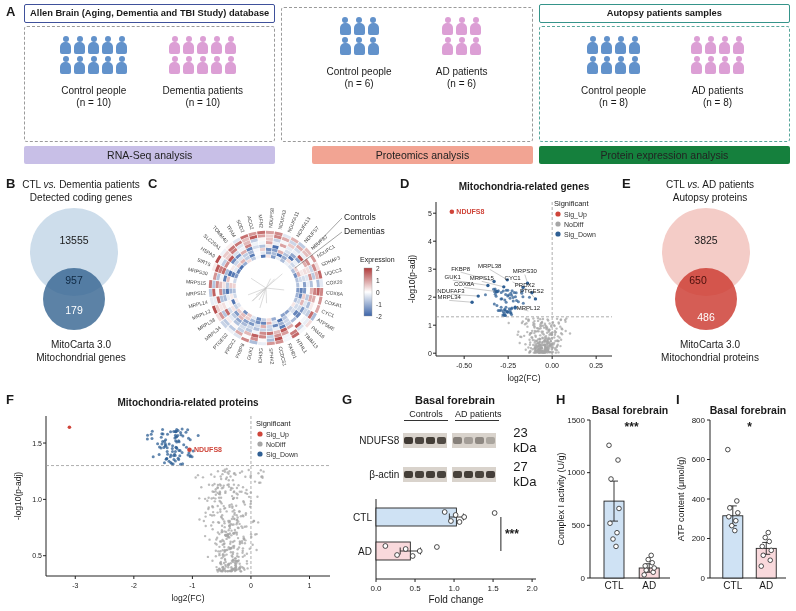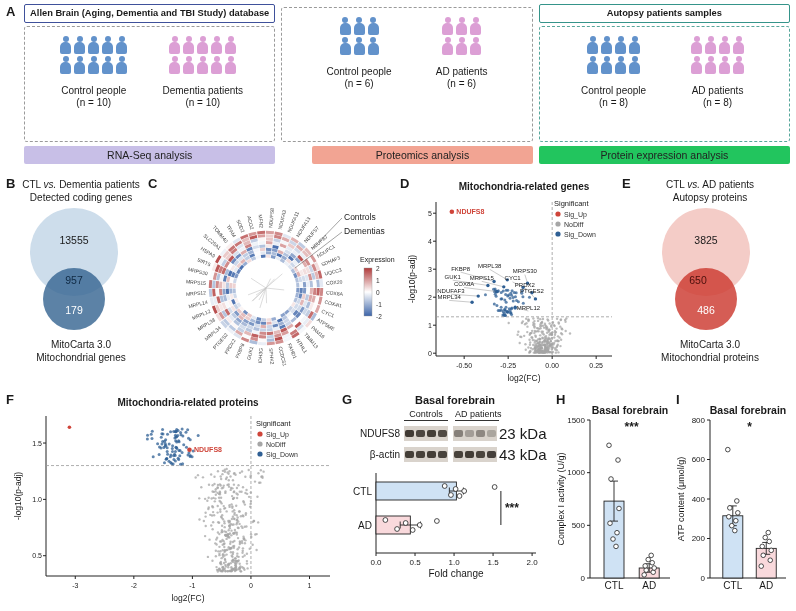--- a/index.html
+++ b/index.html
@@ -40,21 +40,21 @@
   .panel-g{left:342px;top:392px;width:212px;height:215px}
   .gtitle{font-weight:700;font-size:11px;margin:2px 0 3px 38px;width:150px;text-align:center}
   .blot-head{display:flex;margin-left:62px;gap:7px}
   .bh{width:44px;font-size:9px;text-align:center;border-bottom:1px solid #333;padding-bottom:1px;white-space:nowrap}
   .blot-row{display:flex;align-items:center;margin:4px 0 0 12px}
   .bl-name{width:50px;font-size:10px;text-align:right;padding-right:4px}
   .bl-strip{display:flex}
   .lane{width:11px;height:15px;background:#d9d3cc;display:flex;align-items:center;justify-content:center}
   .lane.gap{margin-left:5px}
   .band{width:9px;height:7px;background:#332d27;border-radius:2px;display:block}
-  .bl-kda{font-size:15px;padding-left:2px}
+  .bl-kda{font-size:13px;padding-left:17px}
   .panel-g svg{margin:4px 0 0 4px}
   
   .panel-h{left:556px;top:392px;width:118px;height:215px}
   .panel-i{left:676px;top:392px;width:114px;height:215px}
   .panel-h svg,.panel-i svg{position:absolute;left:0;top:14px}
 </style>
 </head>
 <body>
 
 <div class="fig">
@@ -157,21 +157,21 @@
                 <span class="person" style="--pc: #dc9fd5;"></span>
                 <span class="person" style="--pc: #dc9fd5;"></span>
                 <span class="person" style="--pc: #dc9fd5;"></span>
                 <span class="person" style="--pc: #dc9fd5;"></span>
                 <span class="person" style="--pc: #dc9fd5;"></span>
               </div>
             <div class="cohort-label">AD patients</div>
             <div class="cohort-n">(n = 8)</div>
           </div>
         </div>
-        <div class="a-bar" style="background: #22c55e;">Protein expression analysis</div>
+        <div class="a-bar" style="background: #15803d;">Protein expression analysis</div>
       </div>
 
     </div>
   </section>
 
   <section class="panel panel-b">
     <span class="plab">B</span>
     <div class="vtitle">
       <span>CTL</span>
       <i>vs.</i>
@@ -1065,21 +1065,21 @@
       <span>CTL</span>
       <i>vs.</i>
       <span>AD patients</span><br>
       <span>Autopsy proteins</span>
     </div>
     <div class="venn">
       <div class="vc" style="left: 40px; top: 0px; width: 88px; height: 88px; background: rgb(244, 204, 199);"></div>
       <div class="vc" style="left: 53px; top: 60px; width: 62px; height: 62px; background: rgba(205, 62, 52, 0.84);"></div>
       <div class="vnum" style="left:40px;top:26px;width:88px">3825</div>
       <div class="vnum n2" style="left:32px;top:66px;width:88px">650</div>
-      <div class="vnum n3" style="left:40px;top:96px;width:88px">486</div>
+      <div class="vnum n3" style="left:40px;top:103px;width:88px">486</div>
     </div>
     <div class="vbottom">
       <span>MitoCarta 3.0</span><br>
       <span>Mitochondrial proteins</span>
     </div>
   </section>
 
   <section class="panel panel-f">
     <span class="plab">F</span>
     <svg id="volcano-f" width="326" height="210">
@@ -1670,21 +1670,21 @@
           <span class="lane">
             <span class="band" style="opacity: 0.9;"></span>
           </span>
           <span class="lane">
             <span class="band" style="opacity: 0.86;"></span>
           </span>
           <span class="lane">
             <span class="band" style="opacity: 0.89;"></span>
           </span>
         </div>
-      <div class="bl-kda">43 kDa</div>
+      <div class="bl-kda">27 kDa</div>
     </div>
     <svg id="gbar" width="204" height="112">
         <line x1="30" y1="6" x2="30" y2="86" stroke="#222" stroke-width="1"></line>
         <line x1="30" y1="86" x2="190" y2="86" stroke="#222" stroke-width="1"></line>
         <line x1="30" y1="86" x2="30" y2="89" stroke="#222" stroke-width="1"></line>
         <text x="30" y="98" font-size="8" fill="#1a1a1a" text-anchor="middle" font-weight="normal">0.0</text>
         <line x1="69.02439024390245" y1="86" x2="69.02439024390245" y2="89" stroke="#222" stroke-width="1"></line>
         <text x="69.02439024390245" y="98" font-size="8" fill="#1a1a1a" text-anchor="middle" font-weight="normal">0.5</text>
         <line x1="108.04878048780489" y1="86" x2="108.04878048780489" y2="89" stroke="#222" stroke-width="1"></line>
         <text x="108.04878048780489" y="98" font-size="8" fill="#1a1a1a" text-anchor="middle" font-weight="normal">1.0</text>

